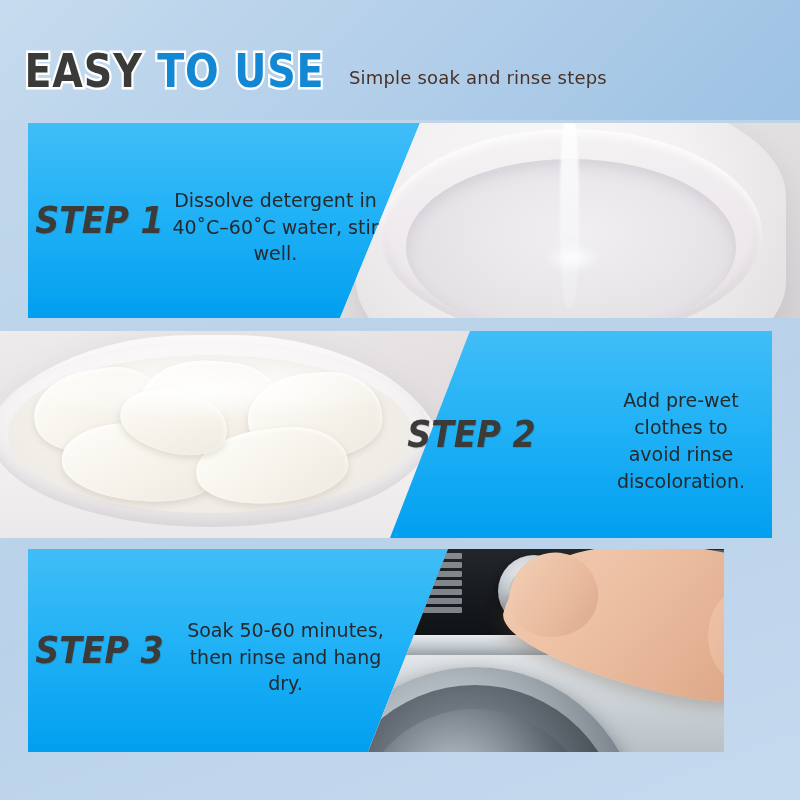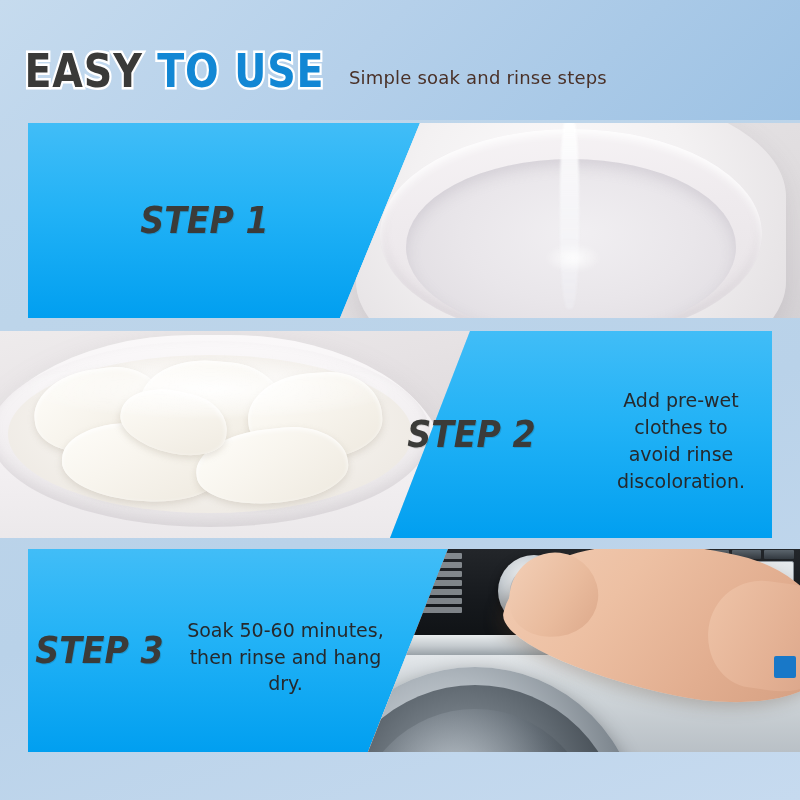--- a/index.html
+++ b/index.html
@@ -88,21 +88,21 @@
 
   
   #row2 { left:0px; top:331px; width:772px; height:207px; }
   #row2 .photo { left:0; width:470px;
     clip-path:polygon(0 0, 470px 0, 390px 100%, 0 100%); }
   #row2 .blue { left:378px; width:394px;
     clip-path:polygon(92px 0, 394px 0, 394px 100%, 12px 100%); }
   #row2 .copy { left:400px; width:372px;gap:47px; }
 
   
-  #row3 { left:28px; top:549px; width:772px; height:203px; }
+  #row3 { left:28px; top:549px; width:696px; height:203px; }
   #row3 .blue { left:0; width:100%;
     clip-path:polygon(0 0, 420px 0, 340px 100%, 0 100%); }
   #row3 .photo { left:328px; width:444px;
     clip-path:polygon(92px 0, 444px 0, 444px 100%, 12px 100%); }
   #row3 .copy { left:0; width:372px; }
 
   
   .ph { position:absolute; inset:0; }
 
   
@@ -293,20 +293,22 @@
         <div class="p1-basin"></div>
         <div class="p1-rim"></div>
         <div class="p1-water"></div>
         <div class="p1-stream"></div>
         <div class="p1-splash"></div>
       </div>
     </div>
 
     <div class="copy">
       <div class="step-num">STEP 1</div>
+      <div class="step-body">Dissolve detergent in
+40˚C–60˚C water, stir well.</div>
     </div>
   </div>
 
   <div class="row" id="row2">
     <div class="photo">
       <div class="ph">
         <div class="p2-bg"></div>
         <div class="p2-basin"></div>
         <div class="p2-rim"></div>
         <div class="p2-suds"></div>

